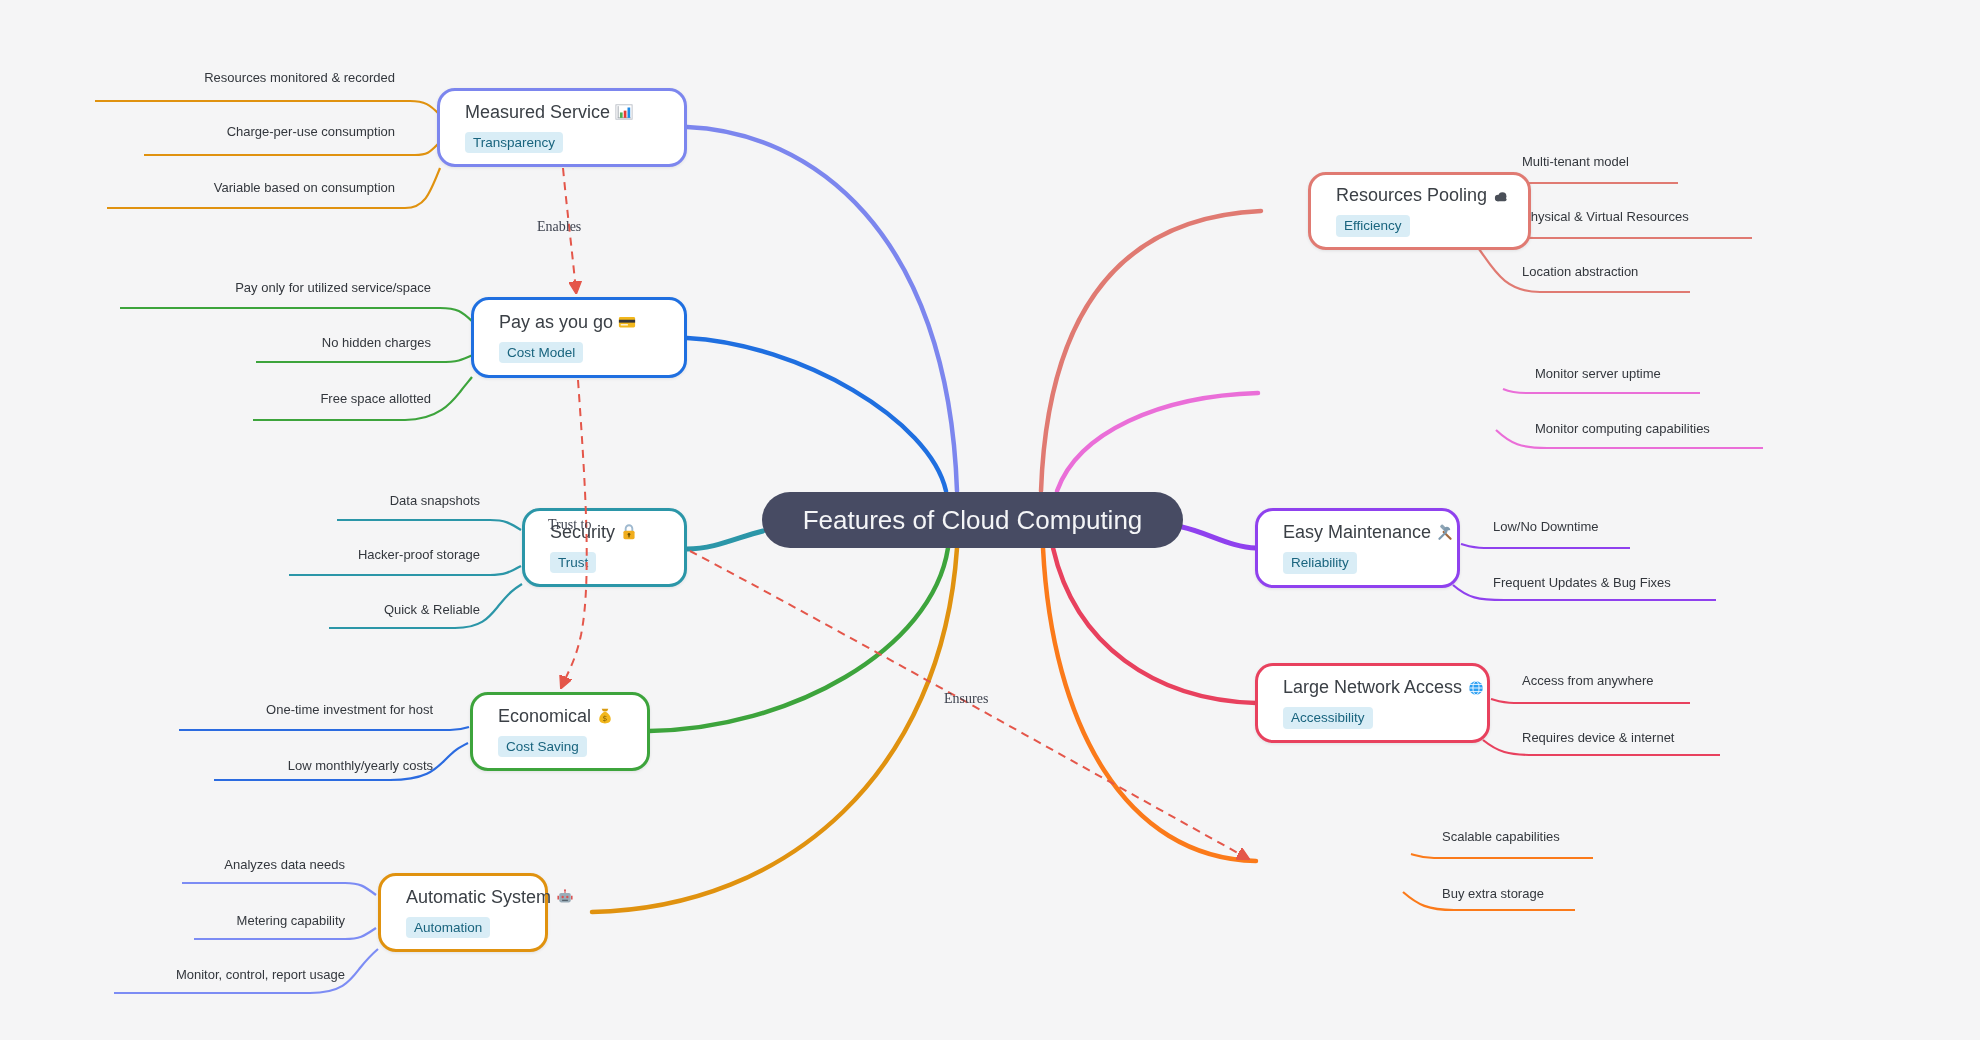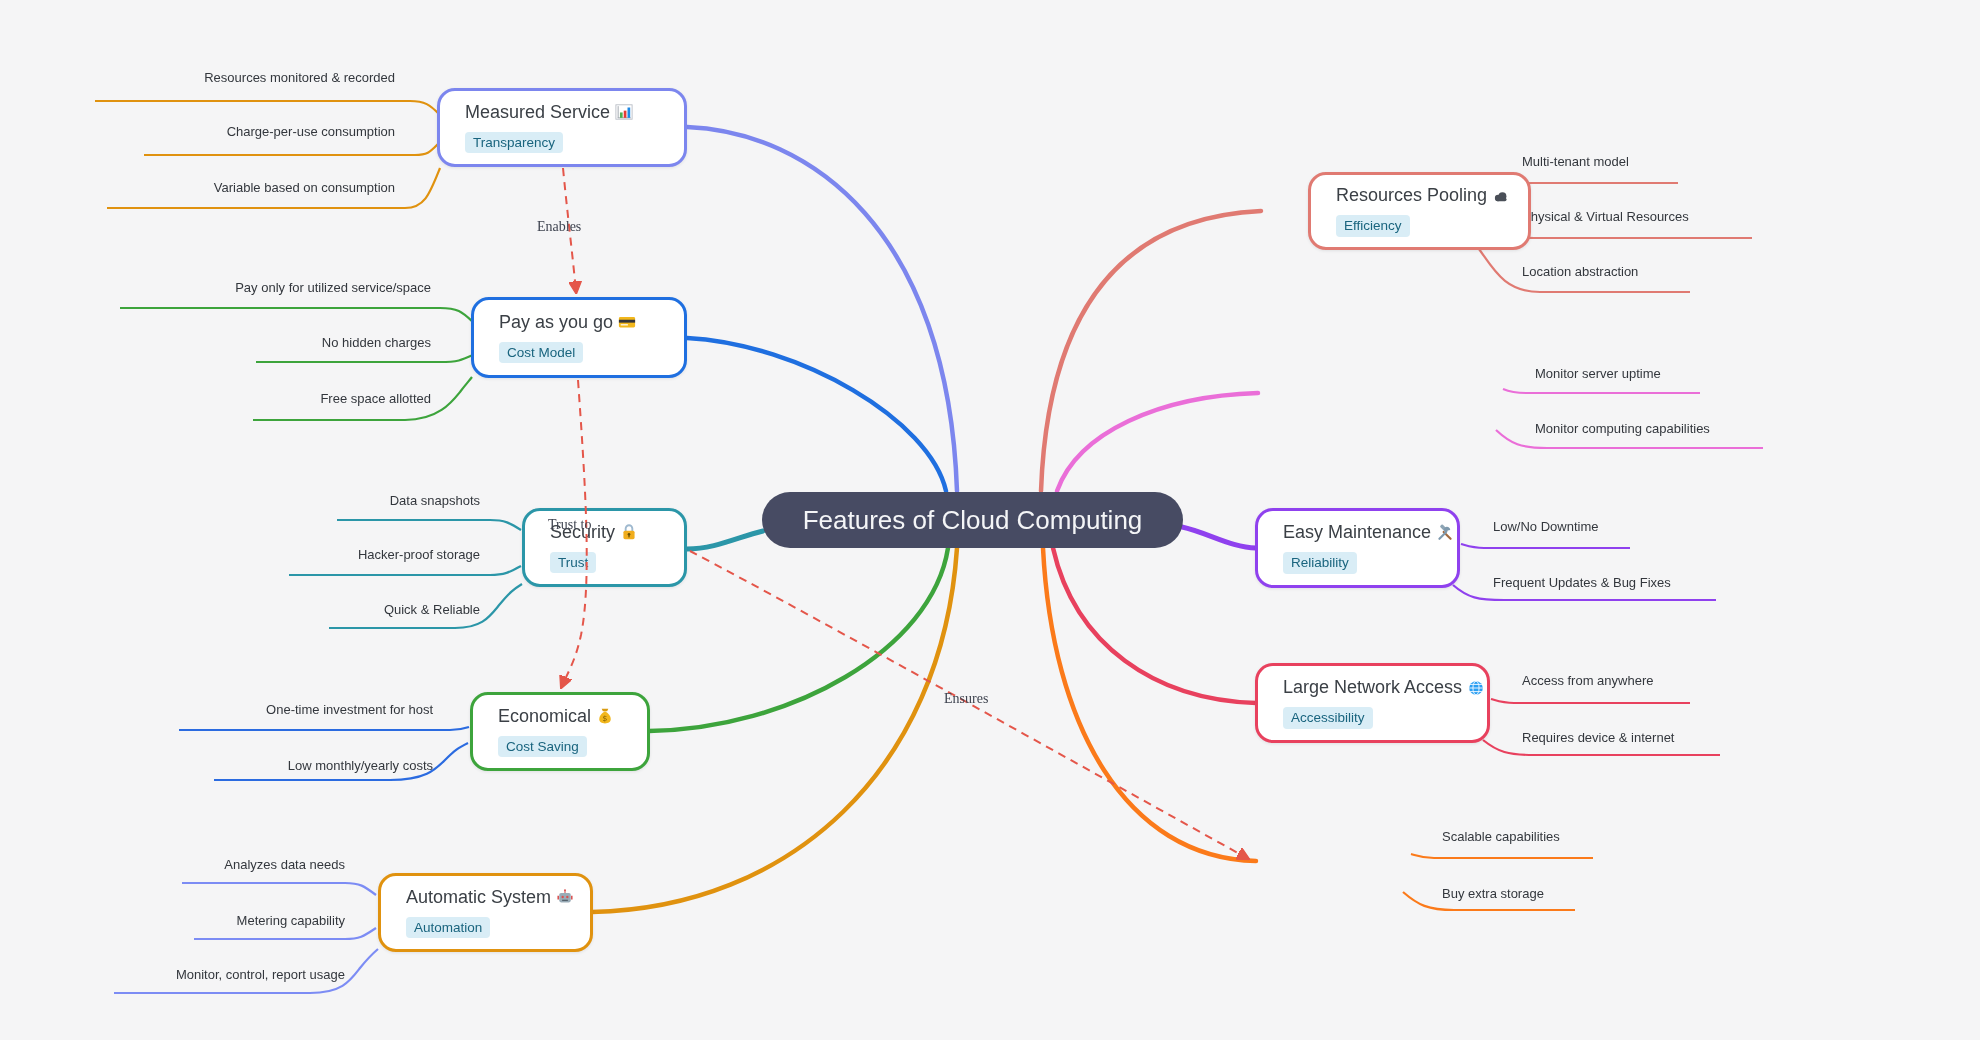--- a/index.html
+++ b/index.html
@@ -140,21 +140,21 @@
         <svg viewBox="0 0 20 20">
             <path d="M7.6 4.6 L6.3 2 h7.4 L12.4 4.6 Z" fill="#d99c12"></path>
             <path d="M10 4.8 C5.6 7 3.6 10.6 3.6 13.4 C3.6 16.6 6.2 18.2 10 18.2 C13.8 18.2 16.4 16.6 16.4 13.4 C16.4 10.6 14.4 7 10 4.8 Z" fill="#f2b71c"></path>
             <text x="10" y="15.4" font-size="8.5" fill="#7c5b00" text-anchor="middle" font-family="DejaVu Sans, sans-serif">$</text>
           </svg>
       </span>
     </div>
     <span class="badge">Cost Saving</span>
   </div>
 
-  <div class="node" style="left: 378px; top: 873px; width: 215px; height: 79px; border-color: rgb(224, 146, 15);">
+  <div class="node" style="left: 378px; top: 873px; width: 170px; height: 79px; border-color: rgb(224, 146, 15);">
     <div class="node-title-row">
       <span class="node-title">Automatic System</span>
       <span class="node-icon">
         <svg viewBox="0 0 20 20">
             <line x1="10" y1="5.5" x2="10" y2="3" stroke="#d94f4f" stroke-width="1.2"></line>
             <circle cx="10" cy="2.4" r="1.1" fill="#d94f4f"></circle>
             <rect x="3.6" y="5.5" width="12.8" height="10.5" rx="2" fill="#9aacb8"></rect>
             <rect x="1.6" y="8.6" width="1.7" height="4.2" fill="#d94f4f"></rect>
             <rect x="16.7" y="8.6" width="1.7" height="4.2" fill="#d94f4f"></rect>
             <circle cx="7.4" cy="10" r="1.3" fill="#d94f4f"></circle>

